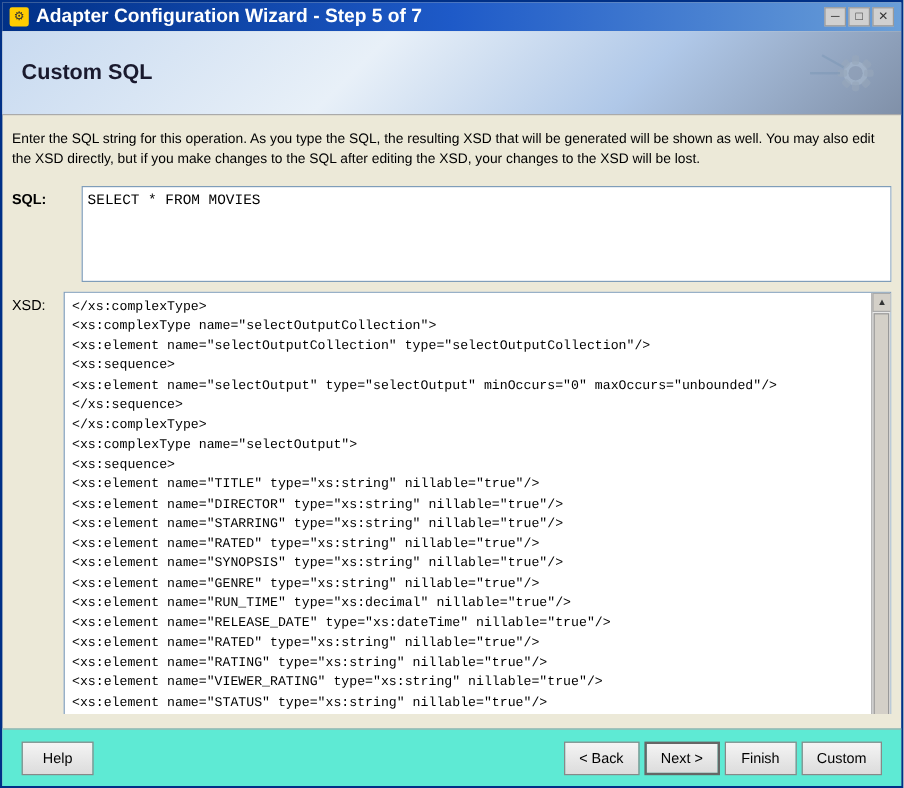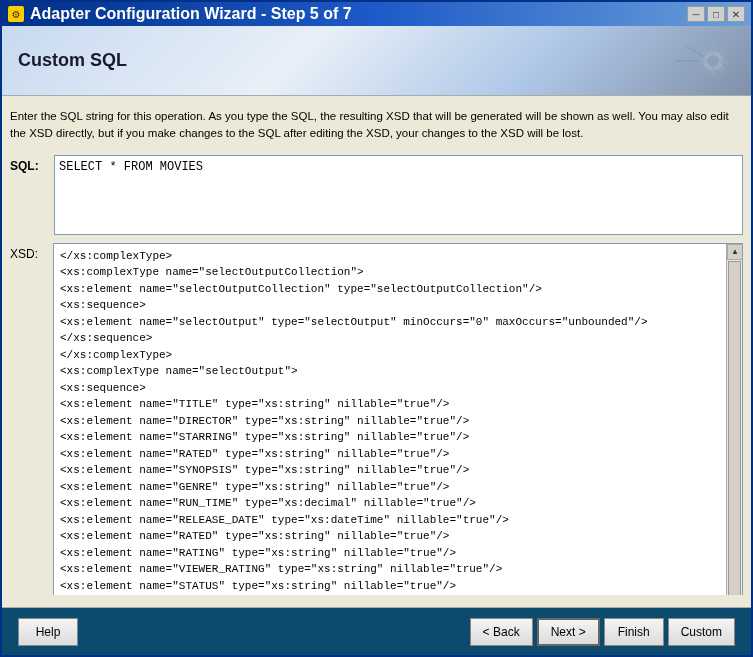--- a/index.html
+++ b/index.html
@@ -122,21 +122,21 @@
       display: flex;
       flex-direction: column;
       gap: 8px;
       flex: 1;
       overflow: hidden;
     }
 
     .field-row {
       display: flex;
       align-items: flex-start;
-      gap: 9px;
+      gap: 23px;
     }
 
     .field-label {
       font-size: 12px;
       font-weight: bold;
       color: #000;
       min-width: 35px;
       padding-top: 4px;
     }
 
@@ -164,21 +164,21 @@
       font-size: 12px;
       font-weight: normal;
       color: #000;
       min-width: 35px;
       padding-top: 4px;
       flex-shrink: 0;
     }
 
     .bottom-section {
       border-top: 1px solid #aaa;
-      background: #0c4a6e;
+      background: #5eead4;
       padding: 8px 16px;
       display: flex;
       align-items: center;
       justify-content: space-between;
       flex-shrink: 0;
       height: 48px;
     }
 
     .btn {
       padding: 4px 12px;

